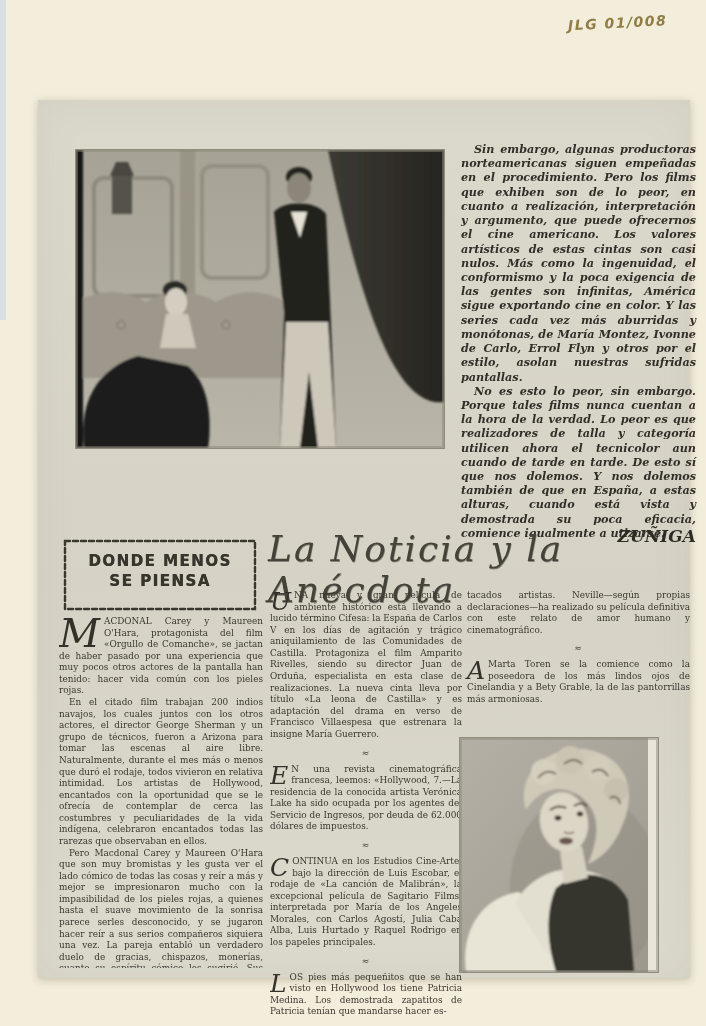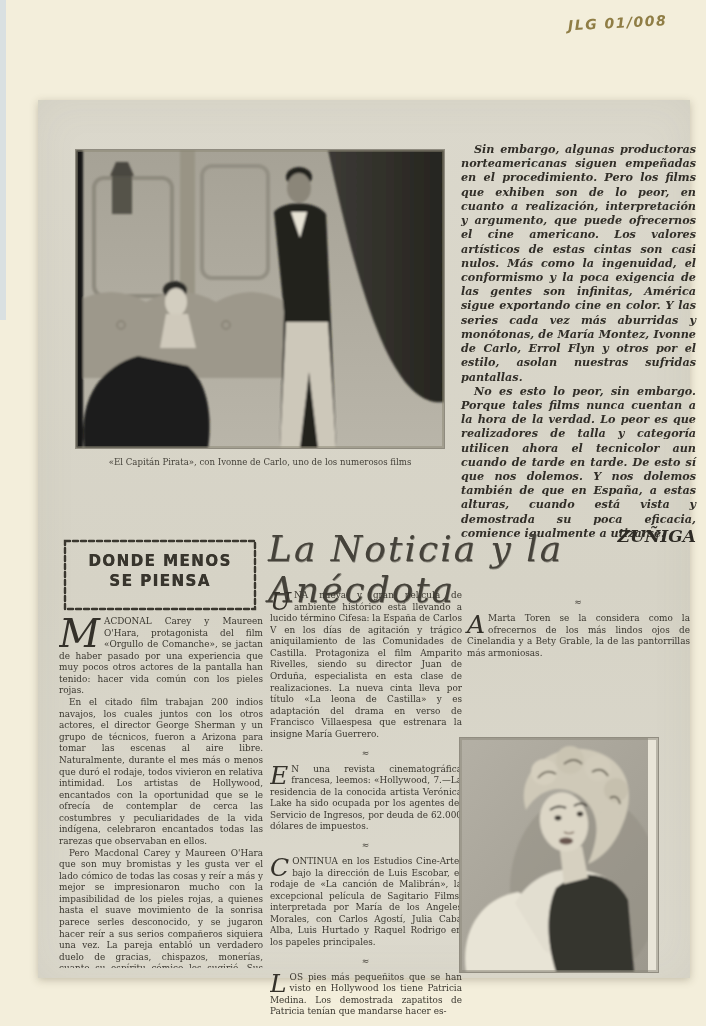--- a/index.html
+++ b/index.html
@@ -98,21 +98,20 @@
           <ellipse cx="223" cy="27" rx="13" ry="10" fill="#23221f"></ellipse>
           <ellipse cx="223" cy="38" rx="12" ry="15" fill="#8b8679"></ellipse>
           <polygon points="215,62 231,62 224,88" fill="#e6e2d4"></polygon>
           <path d="M210,172 L252,172 L260,298 L242,298 L233,222 L224,298 L204,298 Z" fill="#cdc8ba"></path>
           <rect x="0" y="0" width="7" height="298" fill="#191816"></rect>
         </g>
         <rect x="1" y="1" width="366" height="296" fill="none" stroke="#87836f" stroke-width="2" opacity=".45"></rect>
       </svg>
     </div>
     <div class="photo-caption">
-      <div>«El Capitán Pirata», con Ivonne de Carlo, uno de los numerosos films</div>
     </div>
 
     <div class="right-col">
       <p>Sin embargo, algunas productoras norteamericanas siguen empeñadas en el procedimiento. Pero los films que exhiben son de lo peor, en cuanto a realización, interpretación y argumento, que puede ofrecernos el cine americano. Los valores artísticos de estas cintas son casi nulos. Más como la ingenuidad, el conformismo y la poca exigencia de las gentes son infinitas, América sigue exportando cine en color. Y las series cada vez más aburridas y monótonas, de María Montez, Ivonne de Carlo, Errol Flyn y otros por el estilo, asolan nuestras sufridas pantallas.</p>
       <p>No es esto lo peor, sin embargo. Porque tales films nunca cuentan a la hora de la verdad. Lo peor es que realizadores de talla y categoría utilicen ahora el tecnicolor aun cuando de tarde en tarde. De esto sí que nos dolemos. Y nos dolemos también de que en España, a estas alturas, cuando está vista y demostrada su poca eficacia, comience igualmente a utizarse.</p>
       <div class="signature">ZUÑIGA</div>
     </div>
 
     <div class="donde-box">
       <svg class="donde-border" width="196" height="74" viewBox="0 0 196 74">
@@ -147,23 +146,24 @@
       <p>
         <span class="dc">C</span><span>ONTINUA en los Estudios Cine-Arte, bajo la dirección de Luis Escobar, el rodaje de «La canción de Malibrán», la excepcional película de Sagitario Films, interpretada por María de los Angeles Morales, con Carlos Agostí, Julia Caba Alba, Luis Hurtado y Raquel Rodrigo en los papeles principales.</span>
       </p>
       <div class="sep">≈</div>
       <p>
         <span class="dc">L</span><span>OS pies más pequeñitos que se han visto en Hollywood los tiene Patricia Medina. Los demostrada zapatitos de Patricia tenían que mandarse hacer es-</span>
       </p>
     </div>
 
     <div class="col3 news">
-      <div class="sep">≈</div>
-      <p>
-        <span class="dc">A</span><span>Marta Toren se la considera como la ofrecernos de los más lindos ojos de Cinelandia y a Bety Grable, la de las pantorrillas más armoniosas.</span>
+      <p>tacados artistas. Neville—según propias declaraciones—ha realizado su película definitiva con este relato de amor humano y cinematográfico.</p>
+      <div class="sep">≈</div>
+      <p>
+        <span class="dc">A</span><span>Marta Toren se la comience como la poseedora de los más lindos ojos de Cinelandia y a Bety Grable, la de las pantorrillas más armoniosas.</span>
       </p>
     </div>
 
     <div class="portrait">
       <svg width="198" height="234" viewBox="0 0 198 234">
         <defs>
           <linearGradient id="pbg" x1="0" y1="0" x2="1" y2="1">
             <stop offset="0" stop-color="#b4b0a5"></stop>
               <stop offset="1" stop-color="#9c988d"></stop>
           </linearGradient>

